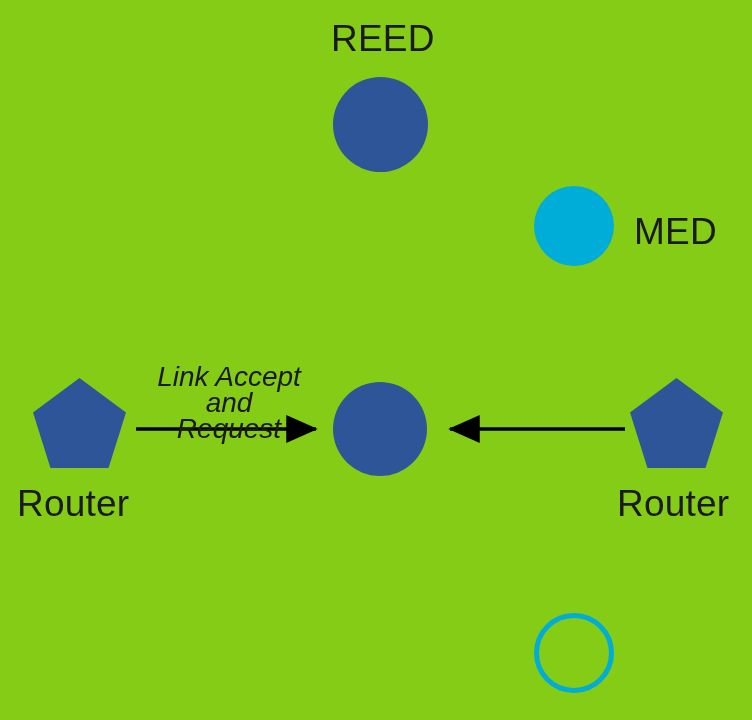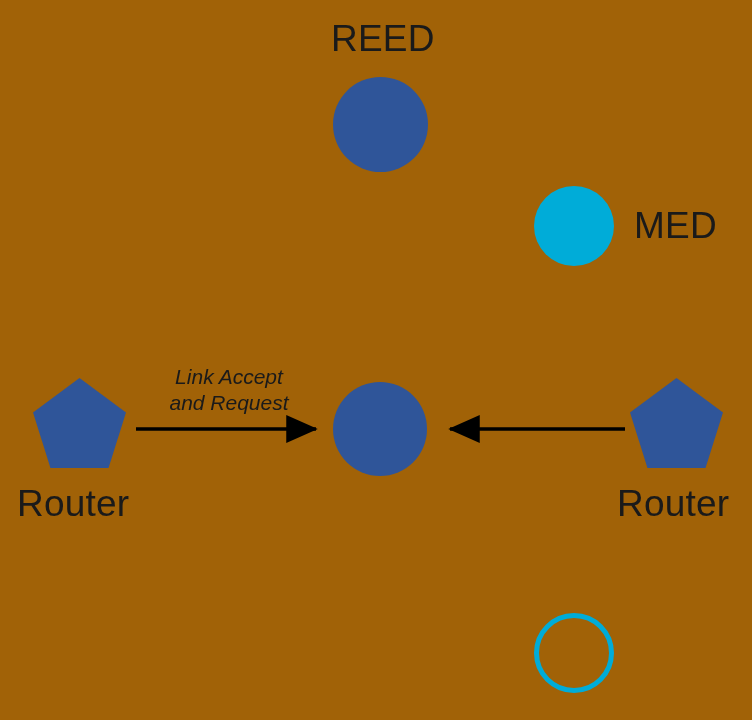--- a/index.html
+++ b/index.html
@@ -9,21 +9,21 @@
     background: #ffffff;
   }
   body {
     font-family: "Liberation Sans", sans-serif;
     -webkit-font-smoothing: antialiased;
   }
   #diagram-canvas {
     position: relative;
     width: 752px;
     height: 720px;
-    background: #a16207;
+    background: #84cc16;
     overflow: hidden;
   }
   .node-label {
     position: absolute;
     color: #1a1a1a;
     font-size: 37px;
     font-weight: 400;
     line-height: 1;
     white-space: nowrap;
     letter-spacing: 0.2px;
@@ -39,41 +39,41 @@
     background: transparent;
     box-sizing: border-box;
   }
   .pentagon {
     
     clip-path: polygon(50% 0%, 100% 38.2%, 81.2% 100%, 18.8% 100%, 0% 38.2%);
   }
   .link-label {
     position: absolute;
     font-style: italic;
-    font-size: 21px;
+    font-size: 28px;
     line-height: 26px;
     color: #1a1a1a;
     text-align: center;
     white-space: pre-line;
   }
   .edge-svg {
     position: absolute;
     left: 0;
     top: 0;
     width: 752px;
     height: 720px;
     pointer-events: none;
   }
 
   
   #label-reed      { left: 331px; top: 20px; }
   #node-reed       { left: 333px; top: 77px;  width: 95px; height: 95px; }
 
   #node-med        { left: 534px; top: 186px; width: 80px; height: 80px; }
-  #label-med       { left: 634px; top: 207px; }
+  #label-med       { left: 634px; top: 213px; }
 
   #node-leader     { left: 333px; top: 382px; width: 94px; height: 94px; }
 
   #node-router-left  { left: 33px;  top: 378px; width: 93px; height: 90px; }
   #label-router-left { left: 17px;  top: 485px; }
 
   #node-router-right  { left: 630px; top: 378px; width: 93px; height: 90px; }
   #label-router-right { left: 617px; top: 485px; }
 
   #node-sed        { left: 534px; top: 613px; width: 80px; height: 80px; border-width: 5px; border-style: solid; }

